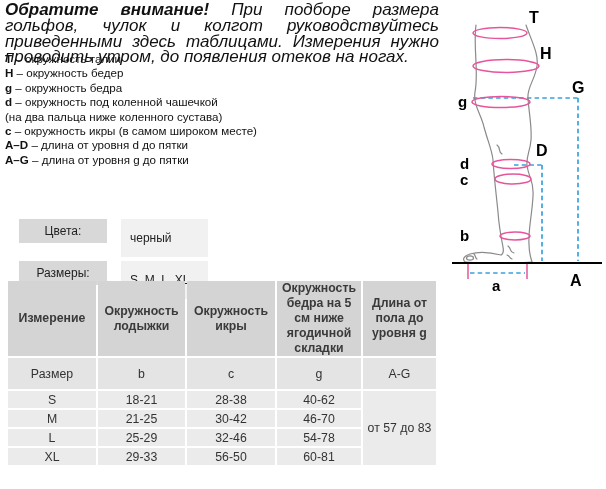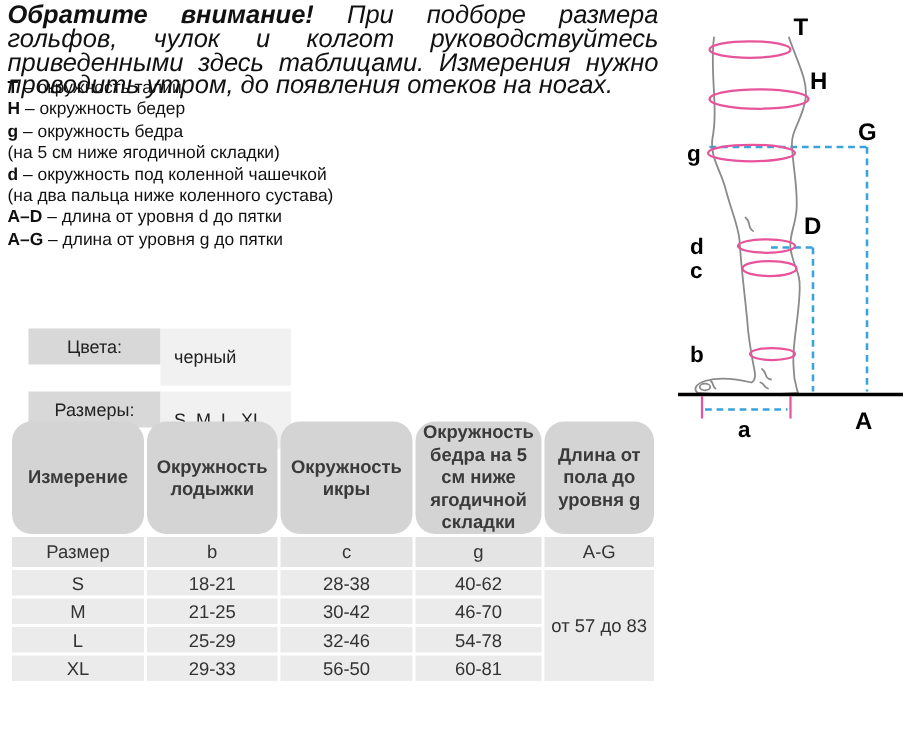--- a/index.html
+++ b/index.html
@@ -30,36 +30,35 @@
   .defs b{font-weight:700;}
   .attrs{position:absolute;left:8px;top:219px;}
   .attr-row{display:flex;margin-bottom:4px;padding-left:11px;}
   .attr-label{
     width:88px;height:24px;background:var(--label-cell);
     display:flex;align-items:center;justify-content:center;
     font-size:12px;color:#222;
   }
   .attr-value{
     width:78px;height:38px;background:var(--value-cell);
-    display:flex;align-items:center;padding-left:9px;margin-left:0;
+    display:flex;align-items:center;padding-left:9px;margin-left:14px;
     font-size:12px;color:#222;
   }
   table.size-table{
     position:absolute;left:6px;top:279px;
     border-collapse:separate;border-spacing:2px;
     table-layout:fixed;
   }
   table.size-table th{
     background:var(--hdr);font-weight:700;font-size:12.3px;color:#3a3a3a;
     height:62px;vertical-align:middle;text-align:center;padding:0 5px;
     line-height:15px;
-    border-radius:13px;
   }
   table.size-table tr.subheader td{
-    background:var(--subhdr);height:20px;font-size:12.3px;
+    background:var(--subhdr);height:31px;font-size:12.3px;
     text-align:center;color:#333;padding:0;
   }
   table.size-table tbody td{
     background:var(--cell);height:17px;font-size:12.3px;
     text-align:center;color:#333;padding:0;
   }
   .c0{width:88px}.c1{width:87px}.c2{width:88px}.c3{width:84px}.c4{width:73px}
   svg.diagram{position:absolute;left:448px;top:2px;}
   .leg{stroke:var(--leg);stroke-width:1.2;fill:none;stroke-linecap:round;}
   .meas{stroke:var(--pink);stroke-width:1.5;fill:none;}
@@ -71,23 +70,23 @@
 </style>
 </head>
 <body>
 
 <p class="intro"><b>Обратите внимание!</b> <span>При подборе размера гольфов, чулок и колгот руководствуйтесь приведенными здесь таблицами. Измерения нужно проводить утром, до появления отеков на ногах.</span></p>
 
 <div class="defs">
     <div><b>T</b> – окружность талии</div>
     <div><b>H</b> – окружность бедер</div>
     <div><b>g</b> – окружность бедра</div>
-    <div>(на 5 см ниже ягодичной складки)</div>
     <div><b>d</b> – окружность под коленной чашечкой</div>
     <div>(на два пальца ниже коленного сустава)</div>
+    <div><b>c</b> – окружность икры (в самом широком месте)</div>
     <div><b>A–D</b> – длина от уровня d до пятки</div>
     <div><b>A–G</b> – длина от уровня g до пятки</div>
   </div>
 
 <div class="attrs">
   <div class="attr-row">
     <div class="attr-label">Цвета:</div>
     <div class="attr-value">черный</div>
   </div>
   <div class="attr-row">

